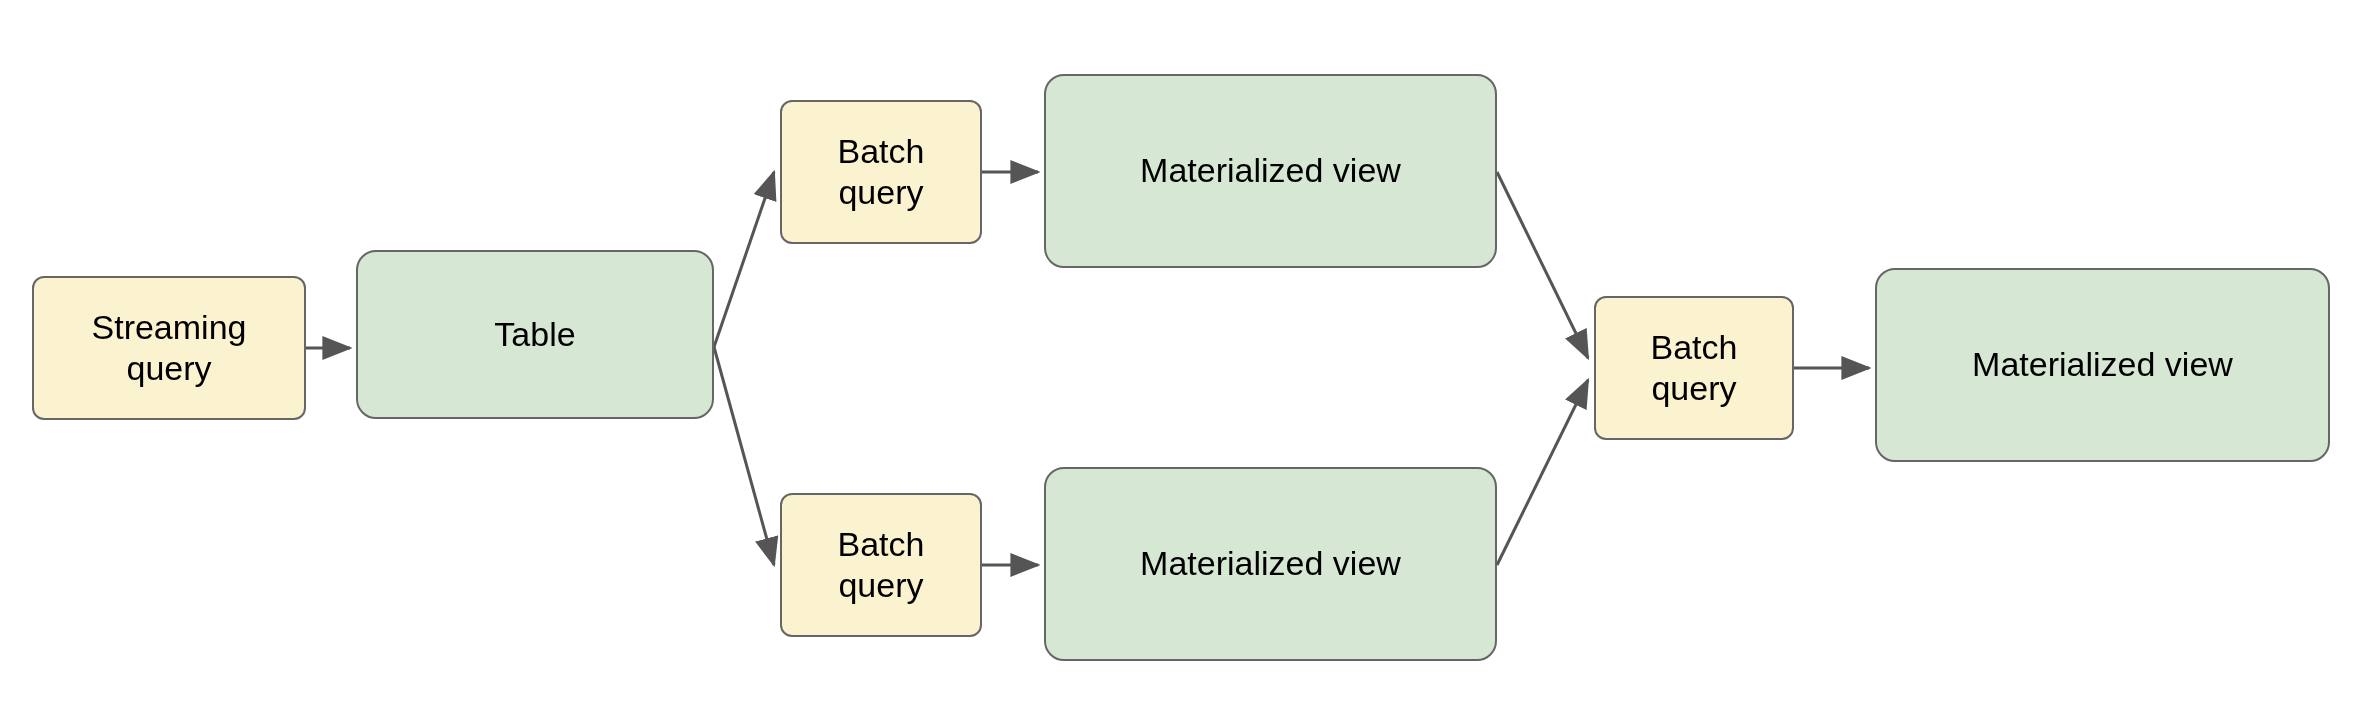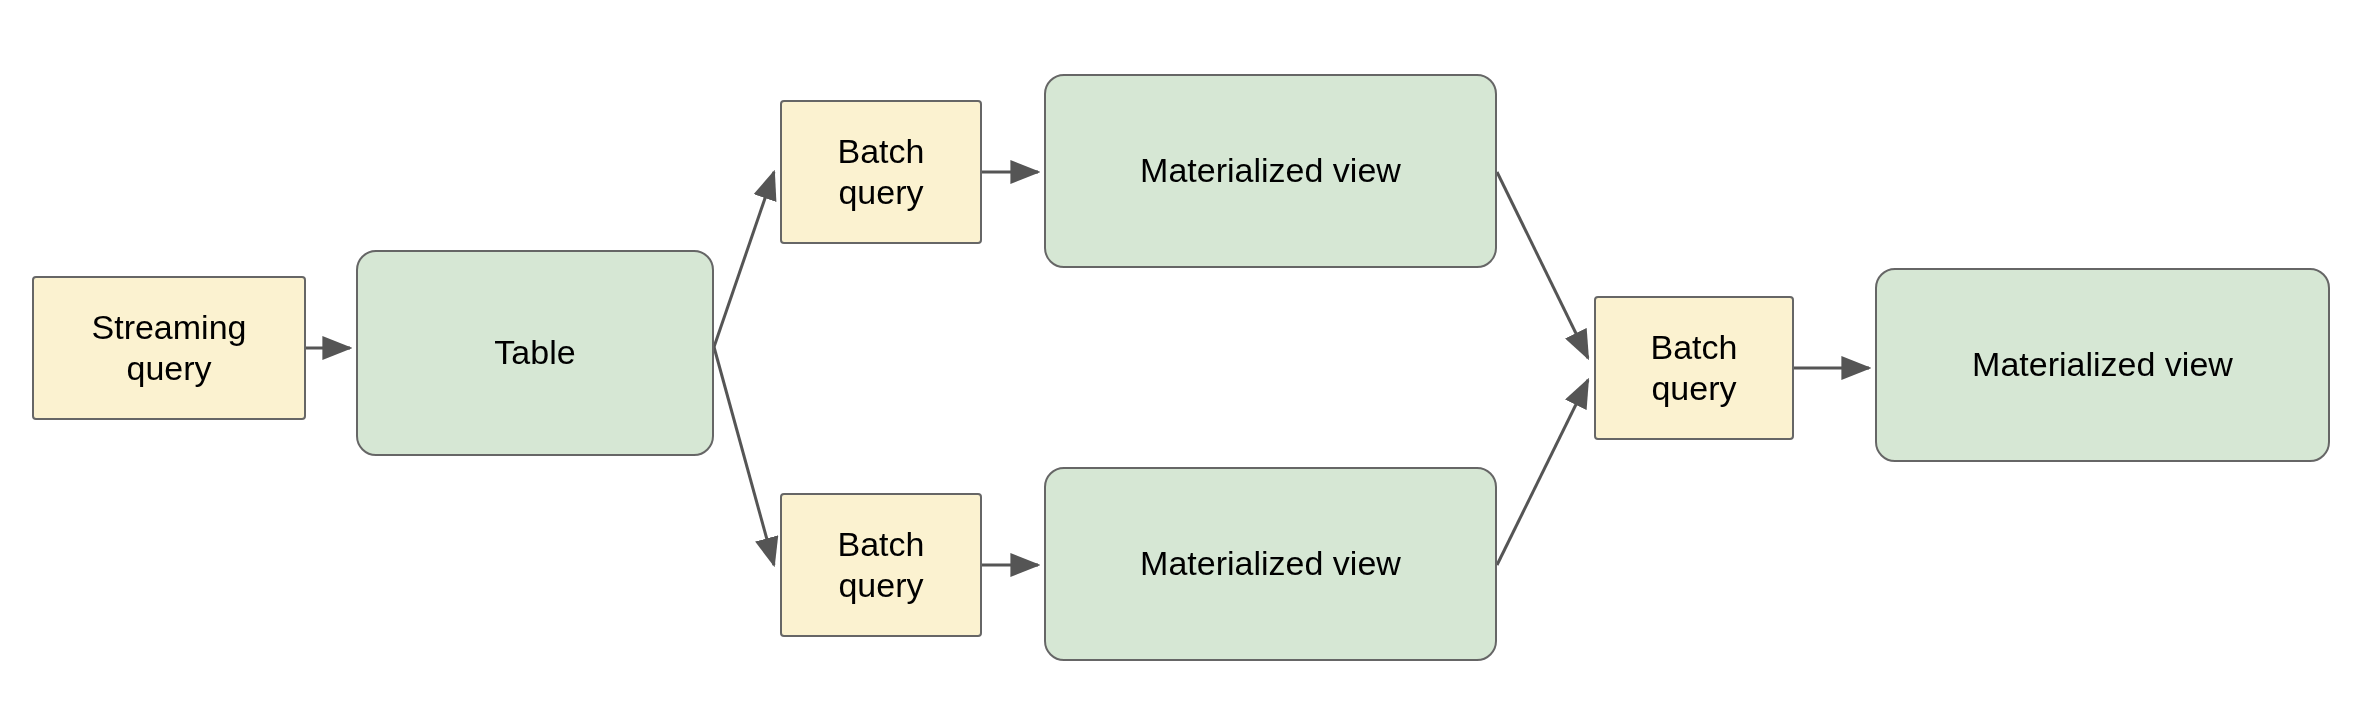--- a/index.html
+++ b/index.html
@@ -38,21 +38,21 @@
     border: 2px solid #666666;
     z-index: 2;
   }
   .node .label {
     display: block;
     white-space: pre-line;
     padding: 0 6px;
   }
   .node.process {
     background: #fbf2d0;
-    border-radius: 4px;
+    border-radius: 12px;
   }
   .node.store {
     background: #d6e7d4;
     border-radius: 20px;
   }
 </style>
 </head>
 <body>
 
 <div id="canvas" style="background: rgb(255, 255, 255);">
@@ -73,21 +73,21 @@
         <line x1="1497" y1="565" x2="1588" y2="380" marker-end="url(#arrowhead)"></line>
         <line x1="1794" y1="368" x2="1869" y2="368" marker-end="url(#arrowhead)"></line>
       </g>
   </svg>
 
   <div class="node process" style="left: 32px; top: 276px; width: 274px; height: 144px; border-color: rgb(102, 102, 102); color: rgb(0, 0, 0); background: rgb(251, 242, 208);">
     <span class="label">Streaming
 query</span>
   </div>
 
-  <div class="node store" style="left: 356px; top: 250px; width: 358px; height: 206px; border-color: rgb(102, 102, 102); color: rgb(0, 0, 0); background: rgb(214, 231, 212);">
+  <div class="node store" style="left: 356px; top: 250px; width: 358px; height: 169px; border-color: rgb(102, 102, 102); color: rgb(0, 0, 0); background: rgb(214, 231, 212);">
     <span class="label">Table</span>
   </div>
 
   <div class="node process" style="left: 780px; top: 100px; width: 202px; height: 144px; border-color: rgb(102, 102, 102); color: rgb(0, 0, 0); background: rgb(251, 242, 208);">
     <span class="label">Batch
 query</span>
   </div>
 
   <div class="node store" style="left: 1044px; top: 74px; width: 453px; height: 194px; border-color: rgb(102, 102, 102); color: rgb(0, 0, 0); background: rgb(214, 231, 212);">
     <span class="label">Materialized view</span>

